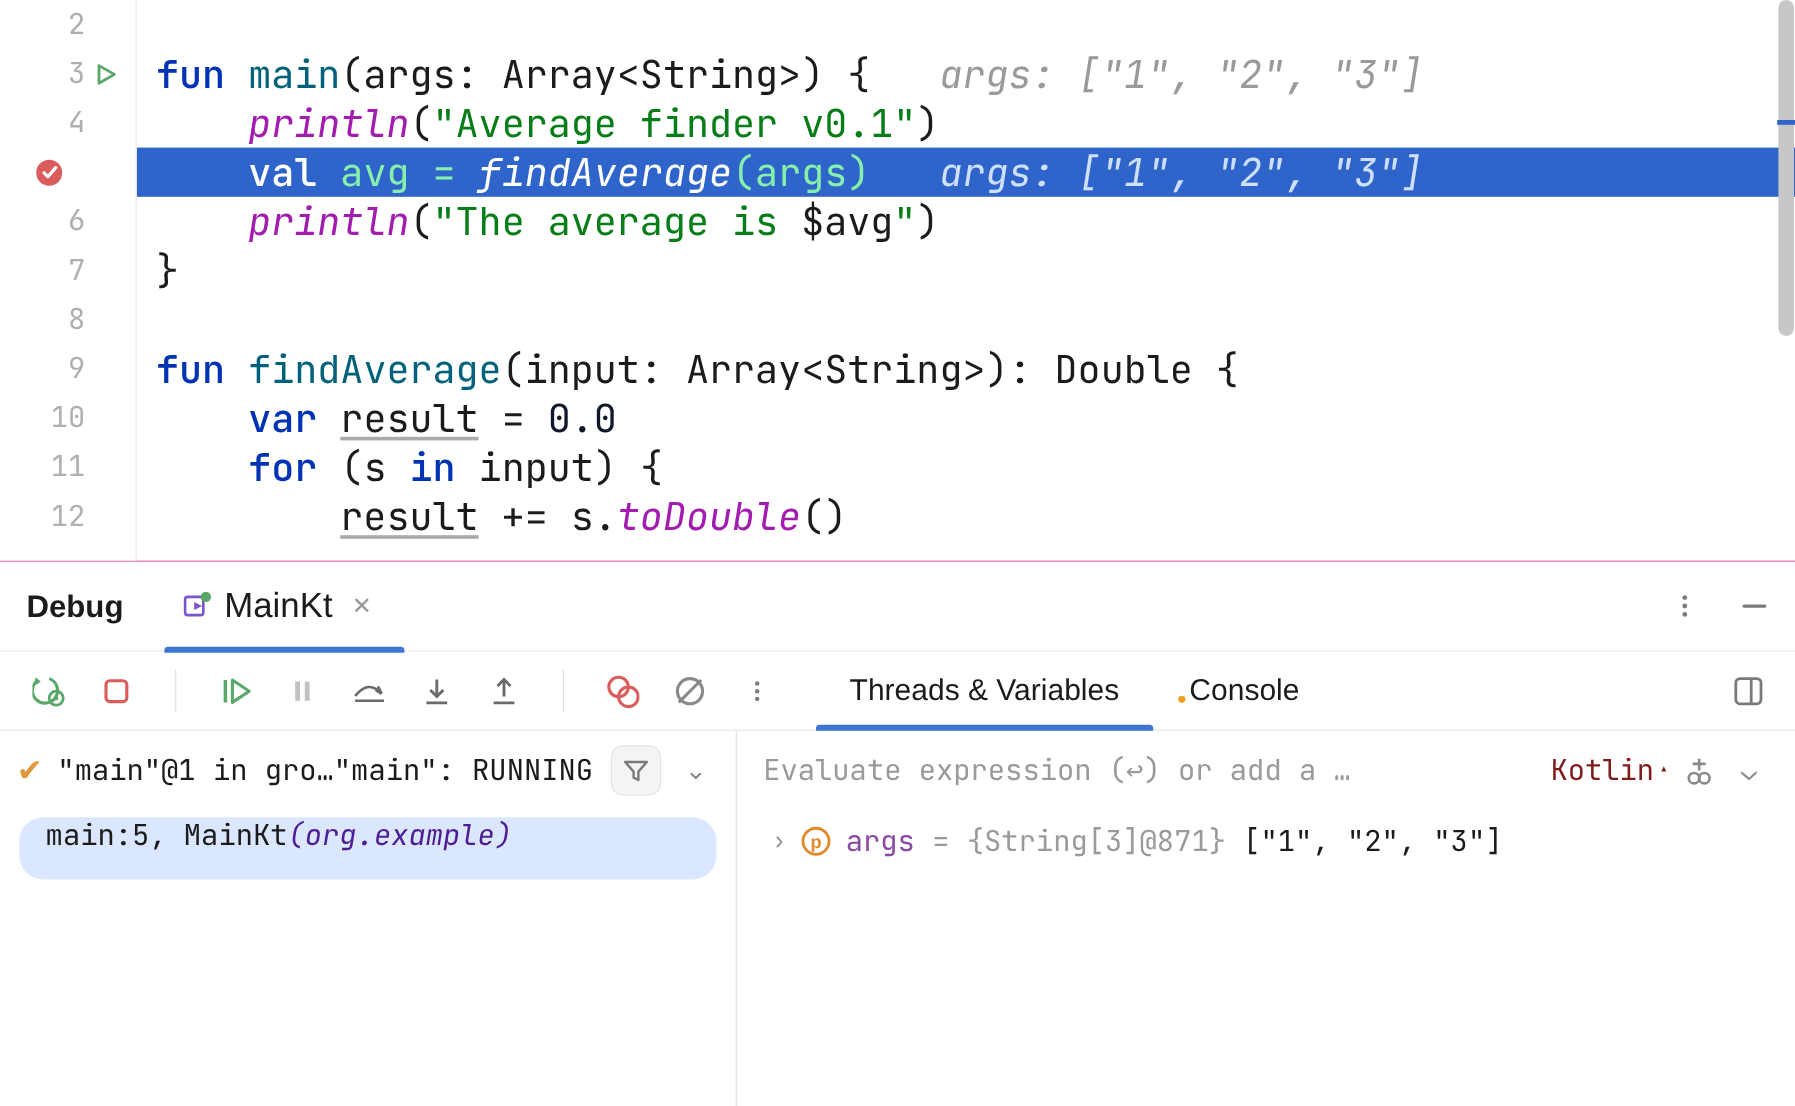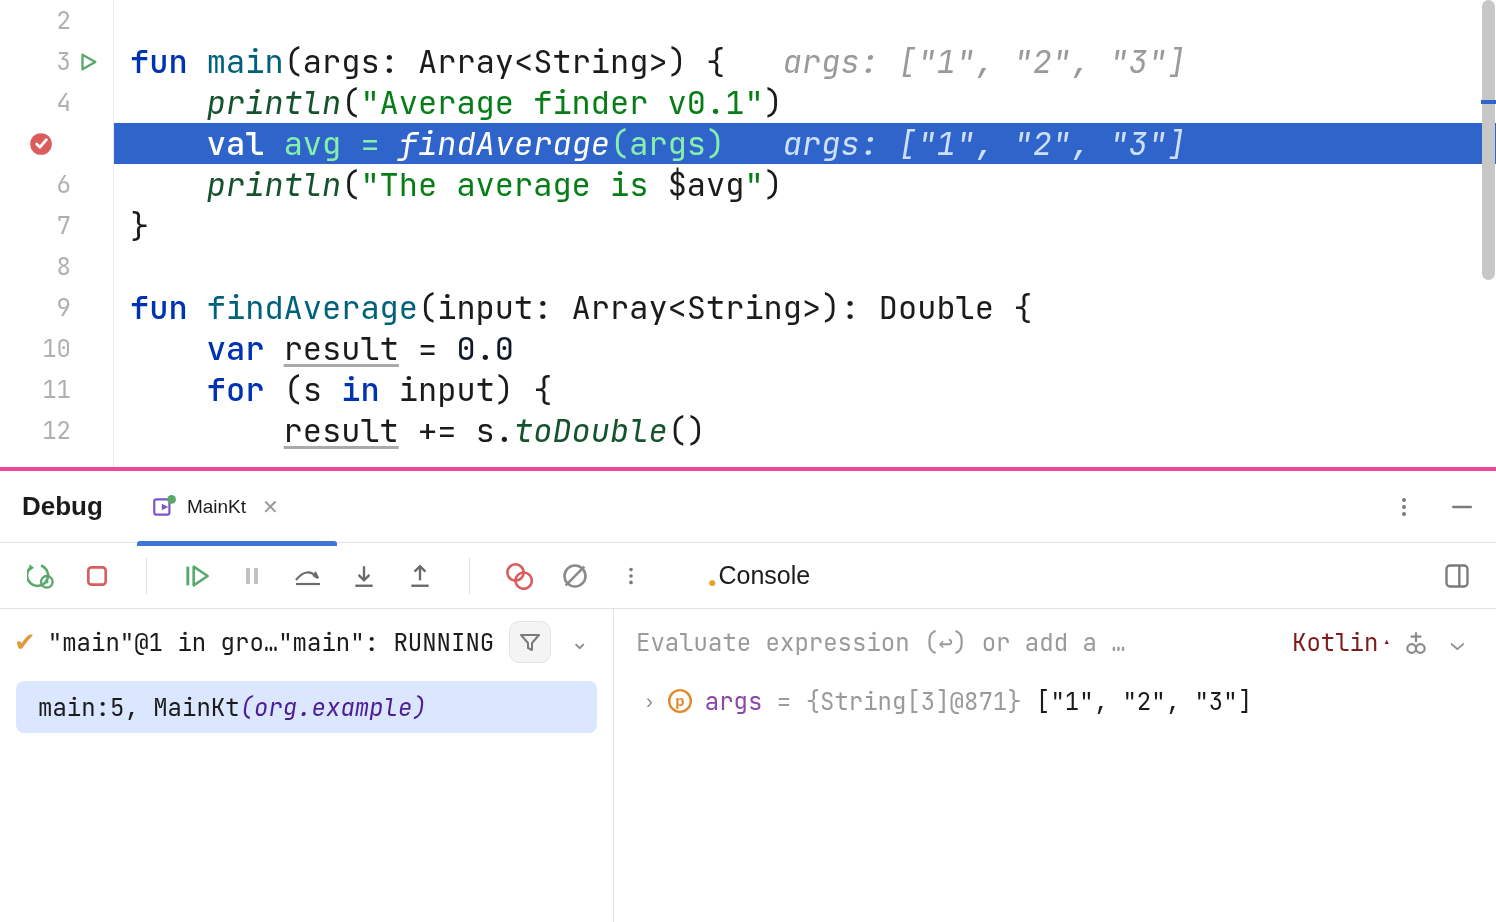--- a/index.html
+++ b/index.html
@@ -64,21 +64,21 @@
     align-items: center;
     padding-left: 16px;
     white-space: pre;
   }
   .code-line.highlight {
     background: #2f65ca;
     color: #fff;
   }
   .kw { color: #0033b3; font-weight: 500; }
   .fn { color: #00627a; }
-  .fn-it { color: #14532d; font-style: italic; }
+  .fn-it { color: #a21caf; font-style: italic; }
   .str { color: #067d17; }
   .num { color: #0f172a; }
   .txt { color: #1b1b1b; }
   .local { color: #1b1b1b; }
   .underline { text-decoration: underline; text-decoration-color: #aaa; text-underline-offset: 4px; }
   .hint { color: #9a9a9a; font-style: italic; }
   .hl-kw { color: #fff; font-weight: 500; }
   .hl-fn { color: #fff; font-style: italic; }
   .hl-txt { color: #86efac; }
   .hl-hint { color: #cfe0ff; font-style: italic; }
@@ -103,21 +103,21 @@
     position: absolute;
     right: 0;
     width: 15px;
     height: 4px;
     background: #2f65ca;
   }
 
   
   .debug-header {
     height: 76px;
-    border-top: 4px solid #ec4899;
+    border-top: 1px solid #ec4899;
     border-bottom: 1px solid #e4e4e4;
     background: #fff;
     display: flex;
     align-items: center;
     padding: 0 20px 0 22px;
   }
   .debug-title {
     font-size: 26px;
     font-weight: 700;
     color: #1b1b1b;
@@ -133,21 +133,21 @@
   }
   .debug-tab-underline {
     position: absolute;
     bottom: -1px;
     left: -14px;
     width: 200px;
     height: 5px;
     background: #3e76d6;
     border-radius: 3px 3px 0 0;
   }
-  .tab-text { font-size: 19px; color: #1b1b1b; }
+  .tab-text { font-size: 29px; color: #1b1b1b; }
   .close-x { color: #9a9a9a; font-size: 20px; margin-left: 6px; }
   .debug-header-spacer { flex: 1; }
   .header-icon { width: 28px; height: 28px; display:flex; align-items:center; justify-content:center; color:#7a7a7a; margin-left: 30px; }
 
   
   .debug-toolbar {
     height: 66px;
     border-bottom: 1px solid #e4e4e4;
     display: flex;
     align-items: center;
@@ -229,24 +229,24 @@
     background:#f4f4f4;
     border:1px solid #e4e4e4;
     border-radius:10px;
     display:flex; align-items:center; justify-content:center;
     color:#7a7a7a;
   }
   .drop-chev { color:#8a8a8a; padding: 0 10px; font-size:22px;}
   .frame-item {
     margin: 6px 16px;
     height: 52px;
-    border-radius: 8px;
+    border-radius: 20px;
     background:#dbe7ff;
     display:flex;
-    align-items:center;
+    align-items:flex-start;
     padding: 0 22px;
     font-family: "JetBrains Mono", Menlo, Consolas, monospace;
     font-size: 24px;
     color:#1b1b1b;
   }
   .frame-item .pkg { font-style: italic; color:#4c1d95; }
 
   .vars-panel {
     flex:1;
     display:flex;
@@ -462,20 +462,23 @@
     <span class="tb-icon">
       <svg width="22" height="22" viewBox="0 0 24 24">
           <circle cx="12" cy="5" r="2" fill="#7a7a7a"></circle>
           <circle cx="12" cy="12" r="2" fill="#7a7a7a"></circle>
           <circle cx="12" cy="19" r="2" fill="#7a7a7a"></circle>
         </svg>
     </span>
   </div>
 
   <div class="tb-right-tabs">
+    <div class="subtab active">
+      <span>Threads &amp; Variables</span>
+    </div>
     <div class="subtab">
       <span class="dot">●</span>
       <span>Console</span>
     </div>
   </div>
   <div class="tb-spacer"></div>
   <span class="layout-icon">
     <svg width="28" height="28" viewBox="0 0 24 24">
         <rect x="3" y="3" width="18" height="18" rx="3" fill="none" stroke="#7a7a7a" stroke-width="2"></rect>
         <line x1="14" y1="3" x2="14" y2="21" stroke="#7a7a7a" stroke-width="2"></line>

